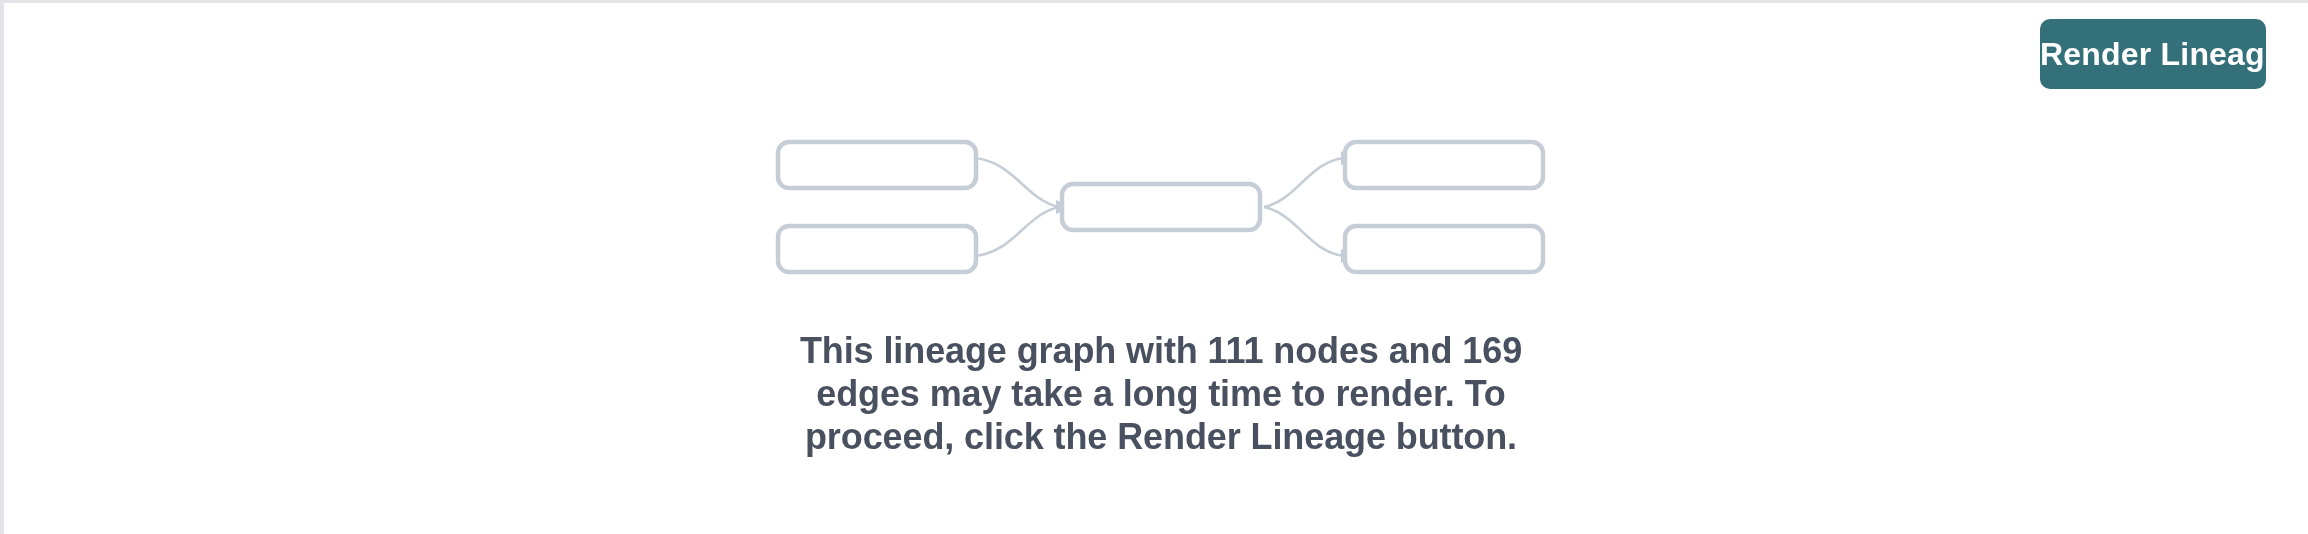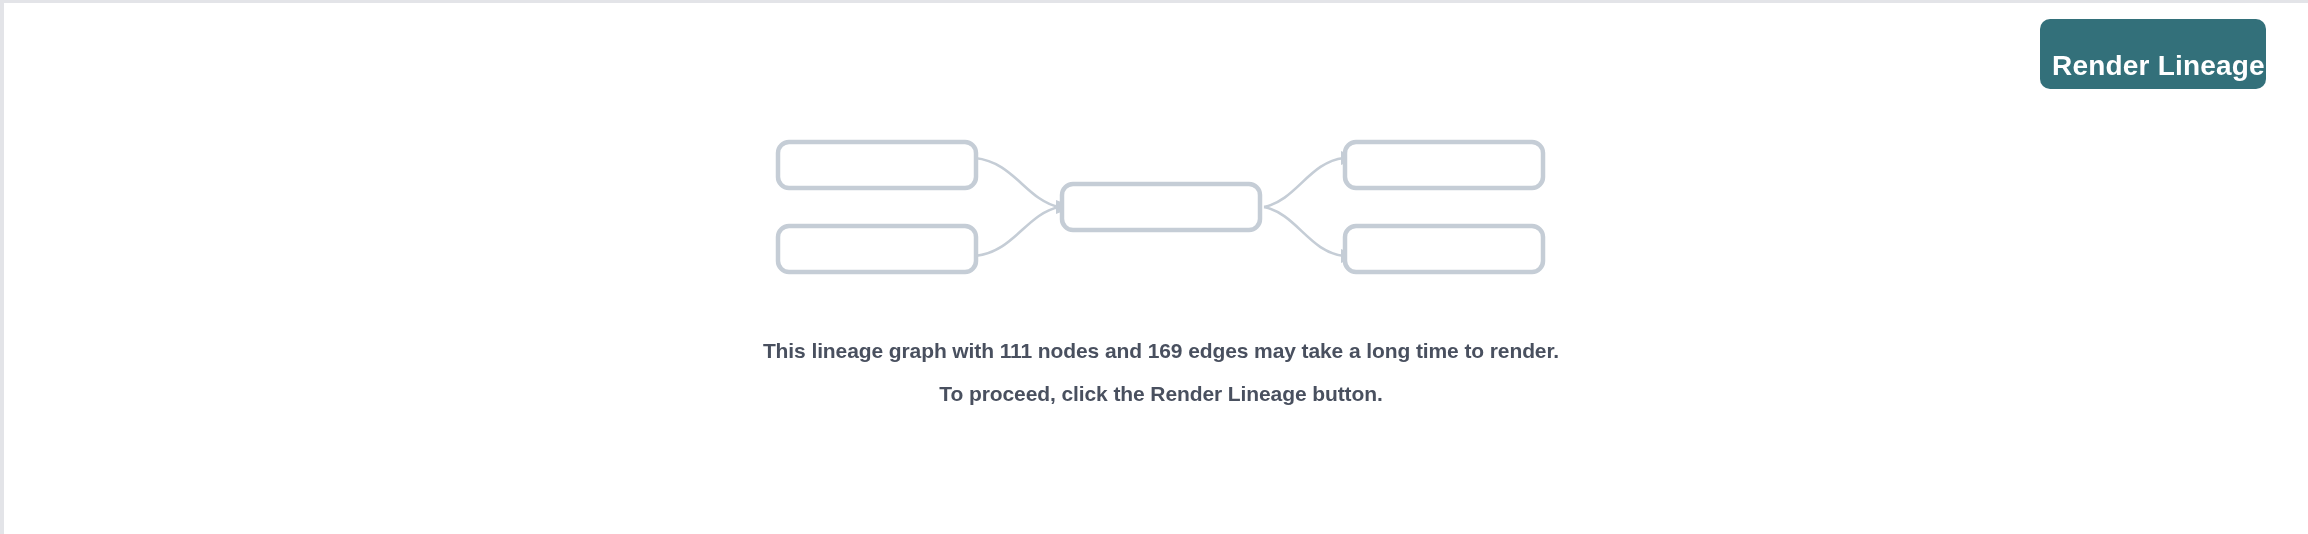--- a/index.html
+++ b/index.html
@@ -27,26 +27,26 @@
     position: absolute;
     left: 2036px;
     top: 16px;
     width: 226px;
     height: 70px;
     background: #33707a;
     color: #ffffff;
     border: none;
     border-radius: 10px;
     font-family: "Liberation Sans", sans-serif;
-    font-size: 28px;
+    font-size: 32px;
     font-weight: bold;
     letter-spacing: 0.2px;
     line-height: 70px;
     text-align: center;
-    padding: 12px;
+    padding: 0;
     cursor: pointer;
     white-space: nowrap;
   }
 
   
   .graph-placeholder {
     position: absolute;
     left: 760px;
     top: 125px;
     width: 800px;
@@ -72,21 +72,21 @@
   }
 
   
   .message {
     position: absolute;
     left: 757px;
     top: 326px;
     width: 800px;
     text-align: center;
     font-family: "Liberation Sans", sans-serif;
-    font-size: 21px;
+    font-size: 36px;
     font-weight: bold;
     line-height: 43px;
     color: #49505f;
     letter-spacing: -0.1px;
   }
 </style>
 </head>
 <body>
 
 <div class="screen">

